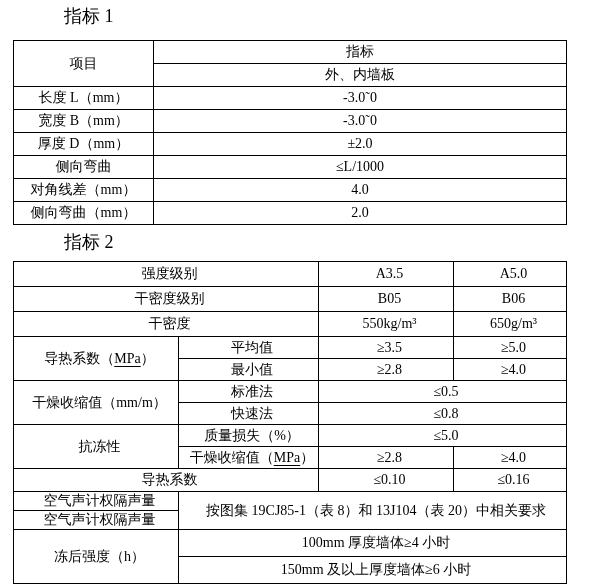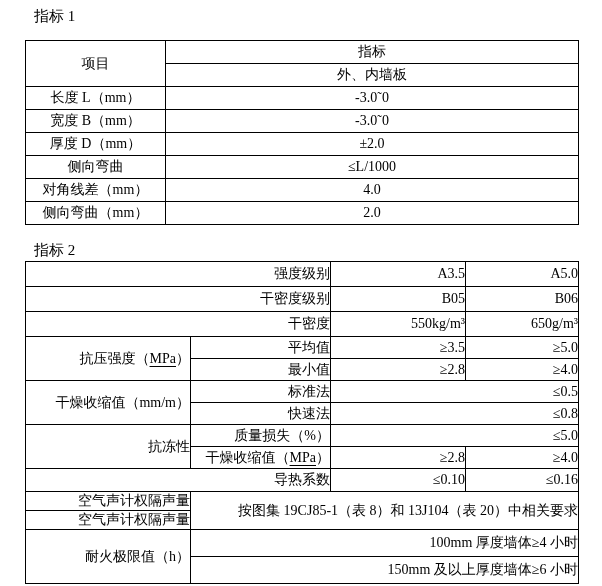--- a/index.html
+++ b/index.html
@@ -6,47 +6,47 @@
   .page{
     position:relative;
     width:602px;height:586px;
     background:#ffffff;
     color:#000;
     font-family:"Liberation Serif","DejaVu Serif",serif;
     overflow:hidden;
   }
   .doc-title{
     position:absolute;
-    left:34px;
-    font-size:15px;
+    left:64px;
+    font-size:18px;
     line-height:18px;
     white-space:nowrap;
   }
   #title1{top:7px;}
-  #title2{top:233px;margin-top:8px;}
+  #title2{top:233px;}
   table{
     position:absolute;
-    left:25px;
+    left:13px;
     border-collapse:collapse;
     table-layout:fixed;
     width:553px;
     padding-left:16px;
   }
   #table1{top:40px;}
   #table2{top:261px;}
   td{
     border:1px solid #000;
     font-size:14px;
     padding:0;
     overflow:hidden;
     white-space:nowrap;
     vertical-align:middle;
   }
   #table1 td{text-align:center;}
-  #table2 td{text-align:right;padding-left:7px;}
+  #table2 td{text-align:center;padding-left:7px;}
   tr.h19{height:19px;}
   tr.h22{height:22px;}
   tr.h23{height:23px;}
   tr.h25{height:25px;}
   tr.h27{height:27px;}
   .spell{
     text-decoration-line:underline;
     text-decoration-style:wavy;
     text-decoration-color:#ff0000;
     text-decoration-thickness:1px;
@@ -121,21 +121,21 @@
         <td>B05</td>
         <td>B06</td>
       </tr>
       <tr class="h25">
         <td colspan="2">干密度</td>
         <td>550kg/m³</td>
         <td>650g/m³</td>
       </tr>
       <tr class="h22">
         <td rowspan="2">
-          <span>抗压强度（</span><span class="spell">MPa</span><span>）</span>
+          <span>导热系数（</span><span class="spell">MPa</span><span>）</span>
         </td>
         <td>平均值</td>
         <td>≥3.5</td>
         <td>≥5.0</td>
       </tr>
       <tr class="h22">
         <td>最小值</td>
         <td>≥2.8</td>
         <td>≥4.0</td>
       </tr>
@@ -166,21 +166,21 @@
         <td>≤0.16</td>
       </tr>
       <tr class="h19">
         <td>空气声计权隔声量</td>
         <td colspan="3" rowspan="2">按图集 19CJ85-1（表 8）和 13J104（表 20）中相关要求</td>
       </tr>
       <tr class="h19">
         <td>空气声计权隔声量</td>
       </tr>
       <tr class="h27">
-        <td rowspan="2">耐火极限值（h）</td>
+        <td rowspan="2">冻后强度（h）</td>
         <td colspan="3">100mm 厚度墙体≥4 小时</td>
       </tr>
       <tr class="h27">
         <td colspan="3">150mm 及以上厚度墙体≥6 小时</td>
       </tr>
     </tbody>
   </table>
 
 </div>
 

